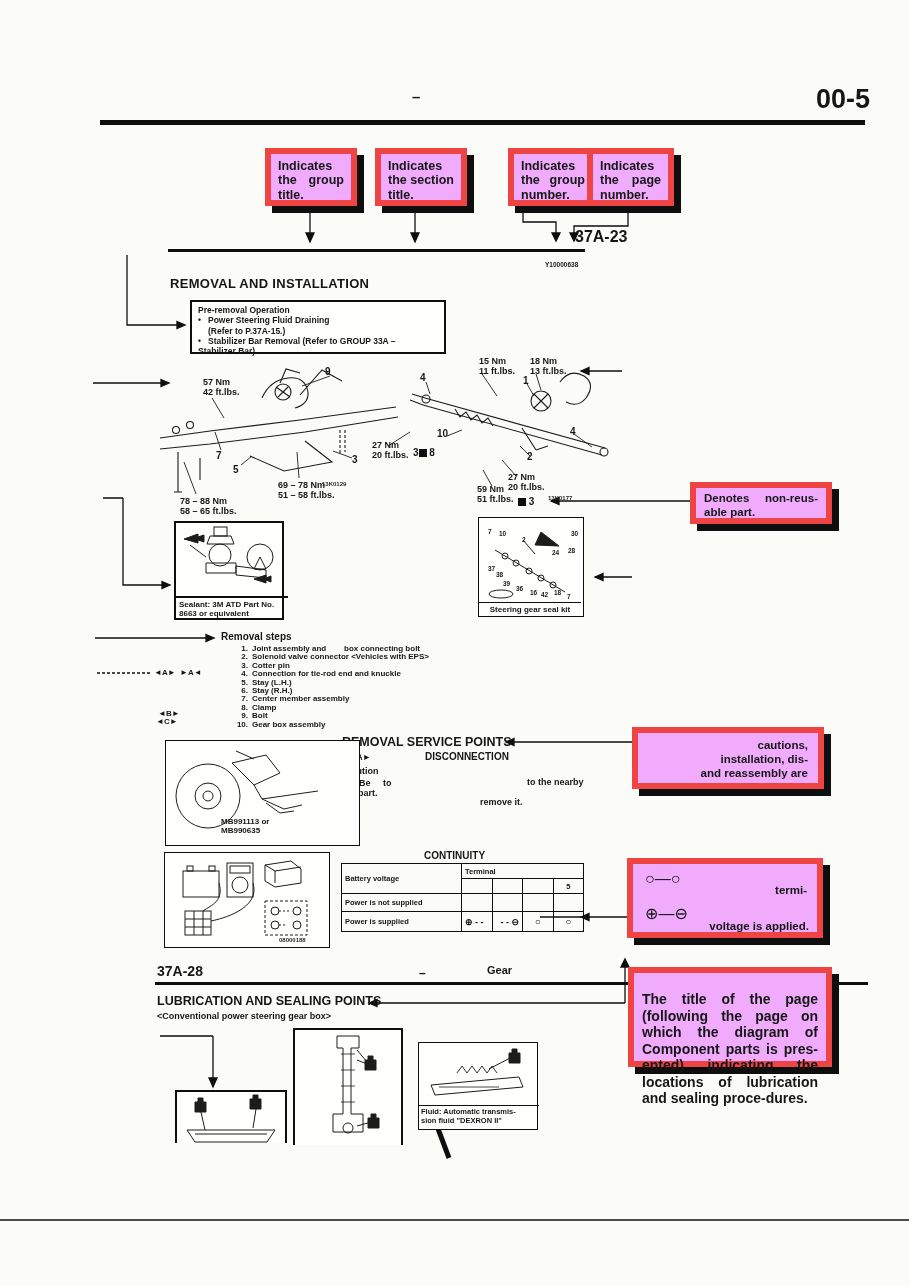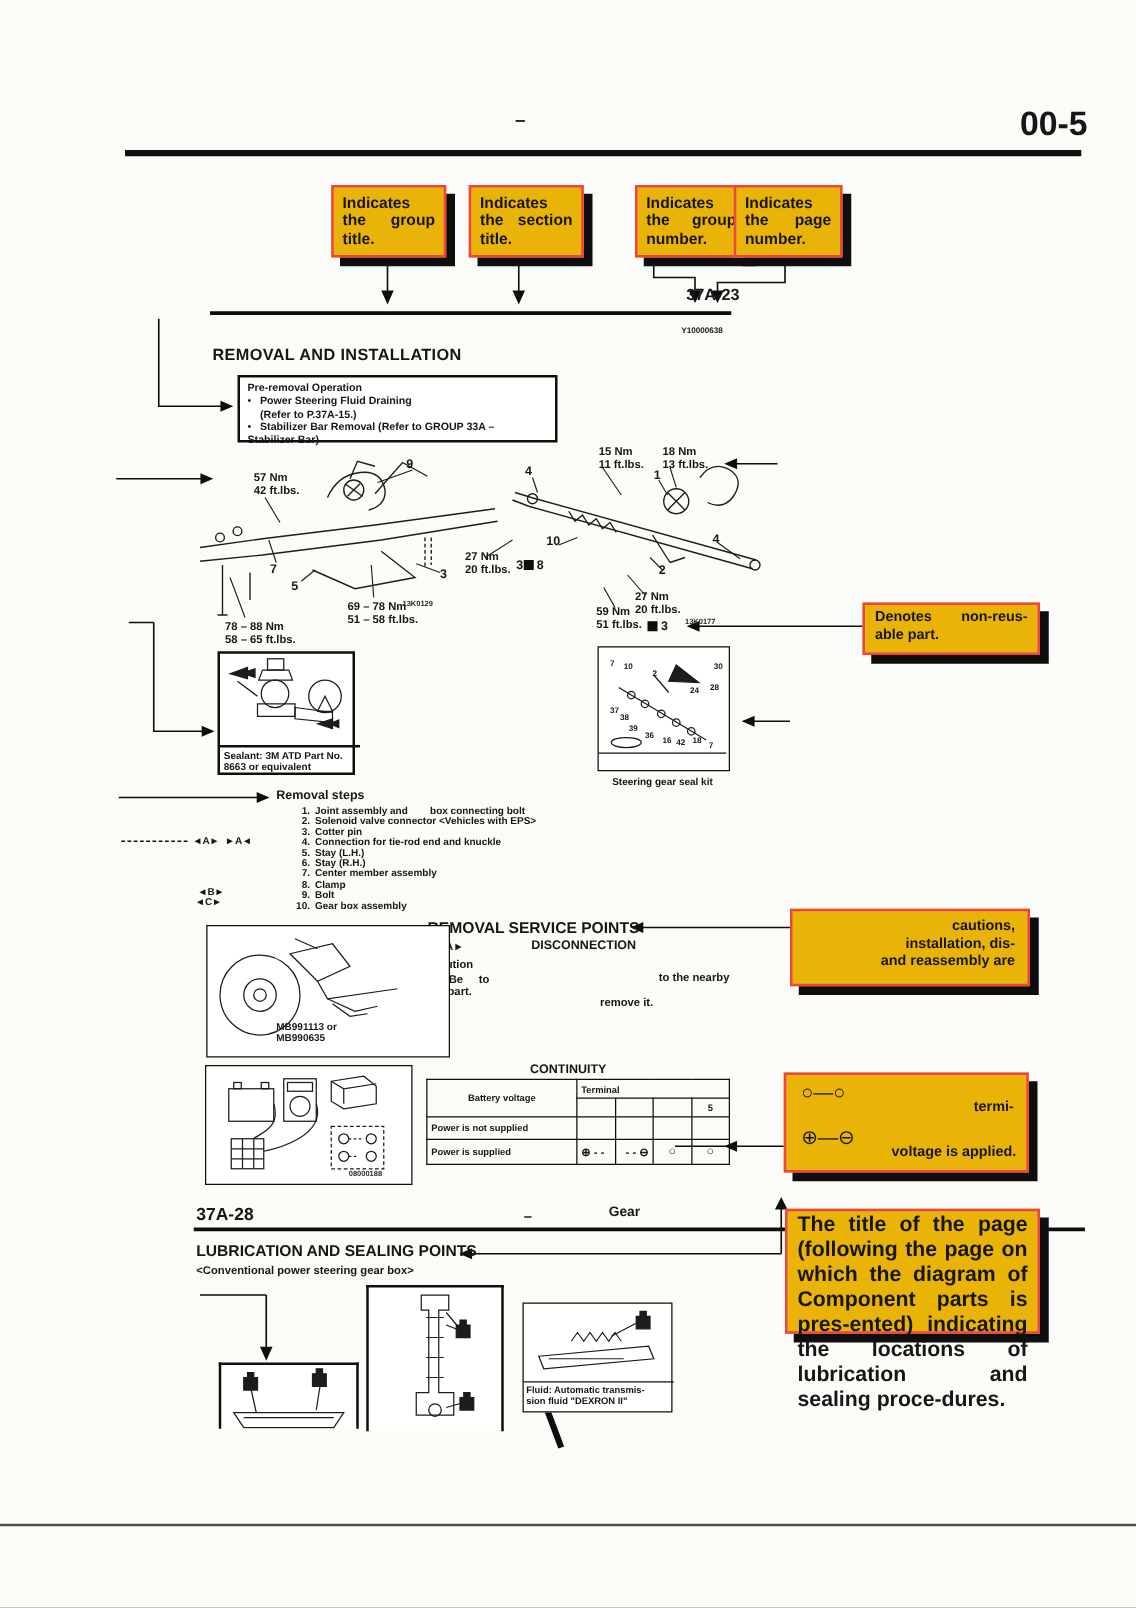--- a/index.html
+++ b/index.html
@@ -3,21 +3,21 @@
 <meta charset="utf-8">
 <style>
   html,body{margin:0;padding:0;background:#9a9a9a;}
   .page{position:relative;width:909px;height:1286px;background:#fbfbf8;
         font-family:"Liberation Sans",sans-serif;color:#161616;overflow:hidden;margin:0 auto;}
   .abs{position:absolute;}
   .b{font-weight:bold;}
   .pre{white-space:pre-line;}
   .pres{white-space:pre;}
   .just{text-align:justify;text-justify:inter-word;}
-  .callout{background:#eab308;border:2px solid #ef4444;box-shadow:7px 7px 0 #0e0e0e;
+  .callout{background:#f0abfc;border:6px solid #ef4444;box-shadow:7px 7px 0 #0e0e0e;
            box-sizing:border-box;font-weight:bold;}
   .obox{background:#fffffe;border:2px solid #0e0e0e;box-sizing:border-box;}
   .obox-thin{background:#fffffe;border:1.5px solid #0e0e0e;box-sizing:border-box;}
   .rule{background:#0e0e0e;}
   .sq{display:inline-block;width:8px;height:8px;background:#0e0e0e;vertical-align:-1px;}
   .lbl{font-weight:bold;font-size:9px;line-height:1.15;}
   .num{font-weight:bold;font-size:10px;}
   .code{font-weight:bold;font-size:6px;color:#2a2a2a;}
   table.cont{border-collapse:collapse;font-size:7.5px;font-weight:bold;table-layout:fixed;}
   table.cont td{border:1.2px solid #0e0e0e;padding:0 3px;overflow:hidden;}
@@ -157,21 +157,21 @@
 
   <div class="abs b" style="left:412;left:412px;top:88px;font-size:15px">–</div>
   <div class="abs b" style="left:798px;top:84px;width:72px;font-size:27px;text-align:right">00-5</div>
   <div class="abs rule" style="left:100px;top:120px;width:765px;height:5px"></div>
 
   <div class="abs callout just" style="left:265px;top:148px;width:92px;height:58px;padding:5px 7px;font-size:12.5px;line-height:1.15">Indicates the group title.</div>
   <div class="abs callout just" style="left:375px;top:148px;width:92px;height:58px;padding:5px 7px;font-size:12.5px;line-height:1.15">Indicates the section title.</div>
   <div class="abs callout just" style="left:508px;top:148px;width:90px;height:58px;padding:5px 7px;font-size:12.5px;line-height:1.15">Indicates the group number.</div>
   <div class="abs callout just" style="left:587px;top:148px;width:87px;height:58px;padding:5px 7px;font-size:12.5px;line-height:1.15">Indicates the page number.</div>
 
-  <div class="abs b" style="left:549px;top:228px;font-size:13px">37A-23</div>
+  <div class="abs b" style="left:575px;top:228px;font-size:16px">37A-23</div>
   <div class="abs rule" style="left:168px;top:249px;width:417px;height:2.5px"></div>
   <div class="abs b" style="left:545px;top:261px;font-size:6.5px">Y10000638</div>
 
   <div class="abs b" style="left:170px;top:276px;font-size:13px;letter-spacing:.3px">REMOVAL AND INSTALLATION</div>
 
   <div class="abs obox" style="left:190px;top:300px;width:256px;height:54px;padding:3px 6px;font-size:8.5px;font-weight:bold;line-height:1.22">
     <div>Pre-removal Operation</div>
     <div style="display:flex">
       <span style="width:10px">•</span>
       <span>Power Steering Fluid Draining</span>
@@ -249,21 +249,21 @@
     <span class="abs" style="left:89px;top:29px;font-size:6.5px;font-weight:bold">28</span>
     <span class="abs" style="left:73px;top:31px;font-size:6.5px;font-weight:bold">24</span>
     <span class="abs" style="left:9px;top:47px;font-size:6.5px;font-weight:bold">37</span>
     <span class="abs" style="left:17px;top:53px;font-size:6.5px;font-weight:bold">38</span>
     <span class="abs" style="left:24px;top:62px;font-size:6.5px;font-weight:bold">39</span>
     <span class="abs" style="left:37px;top:67px;font-size:6.5px;font-weight:bold">36</span>
     <span class="abs" style="left:51px;top:71px;font-size:6.5px;font-weight:bold">16</span>
     <span class="abs" style="left:62px;top:73px;font-size:6.5px;font-weight:bold">42</span>
     <span class="abs" style="left:75px;top:71px;font-size:6.5px;font-weight:bold">18</span>
     <span class="abs" style="left:88px;top:75px;font-size:6.5px;font-weight:bold">7</span>
-    <div class="abs" style="left:0;top:84px;width:102px;border-top:1.5px solid #0e0e0e;text-align:center;font-size:8px;font-weight:bold;padding-top:18px">Steering gear seal kit</div>
+    <div class="abs" style="left:0;top:84px;width:102px;border-top:1.5px solid #0e0e0e;text-align:center;font-size:8px;font-weight:bold;padding-top:2px">Steering gear seal kit</div>
   </div>
 
 
   <div class="abs obox" style="left:174px;top:521px;width:110px;height:99px">
     <svg width="106" height="72" viewBox="0 0 106 72">
       <g stroke="#1c1c1c" stroke-width="1" fill="none">
         <rect x="38" y="4" width="13" height="9"></rect>
         <path d="M34,13 h21 l3,8 h-27 z"></path>
         <circle cx="44" cy="32" r="11"></circle>
         <path d="M30,40 h30 v10 h-30 z"></path>
@@ -358,21 +358,21 @@
       </g>
     </svg>
     <div class="abs pre b" style="left:55px;top:76px;font-size:8px">MB991113 or
 MB990635</div>
   </div>
 
   <div class="abs b" style="left:424px;top:850px;font-size:10px">CONTINUITY</div>
   <table class="cont abs" style="left:341px;top:863px;width:243px">
     <tbody>
         <tr>
-      <td rowspan="2" style="width:113px;text-align:center">Battery voltage</td>
+      <td rowspan="2" style="width:113px;text-align:left">Battery voltage</td>
       <td colspan="4" style="text-align:left;height:14px">Terminal</td>
     </tr>
     <tr>
       <td style="width:33px;height:14px"></td>
       <td style="width:31px"></td>
       <td style="width:34px"></td>
       <td style="width:32px;text-align:center">5</td>
     </tr>
     <tr>
       <td style="height:17px">Power is not supplied</td>
@@ -424,21 +424,21 @@
     <div class="abs code" style="left:114px;top:84px">08000188</div>
   </div>
 
   <div class="abs b" style="left:157px;top:963px;font-size:14px">37A-28</div>
   <div class="abs b" style="left:419px;top:966px;font-size:12px">–</div>
   <div class="abs b" style="left:487px;top:964px;font-size:11px">Gear</div>
   <div class="abs rule" style="left:155px;top:982px;width:713px;height:2.5px"></div>
   <div class="abs b" style="left:157px;top:994px;font-size:12.5px">LUBRICATION AND SEALING POINTS</div>
   <div class="abs b" style="left:157px;top:1011px;font-size:9px">&lt;Conventional power steering gear box&gt;</div>
 
-  <div class="abs callout just" style="left:628px;top:967px;width:204px;height:100px;padding:1px 8px;font-size:17px;line-height:1.18">The title of the page (following the page on which the diagram of Component parts is pres-ented) indicating the locations of lubrication and sealing proce-dures.</div>
+  <div class="abs callout just" style="left:628px;top:967px;width:204px;height:100px;padding:18px 8px;font-size:14px;line-height:1.18">The title of the page (following the page on which the diagram of Component parts is pres-ented) indicating the locations of lubrication and sealing proce-dures.</div>
 
   <div class="abs obox" style="left:175px;top:1090px;width:112px;height:53px;border-bottom:none">
     <svg width="108" height="51" viewBox="0 0 108 51">
       <g stroke="#1c1c1c" stroke-width="1" fill="none">
         <g>
             <path d="M21,6 h5 v4 h3 v10 h-11 v-10 h3 z" fill="#1c1c1c"></path>
           </g>
         <g>
             <path d="M76,3 h5 v4 h3 v10 h-11 v-10 h3 z" fill="#1c1c1c"></path>
           </g>

